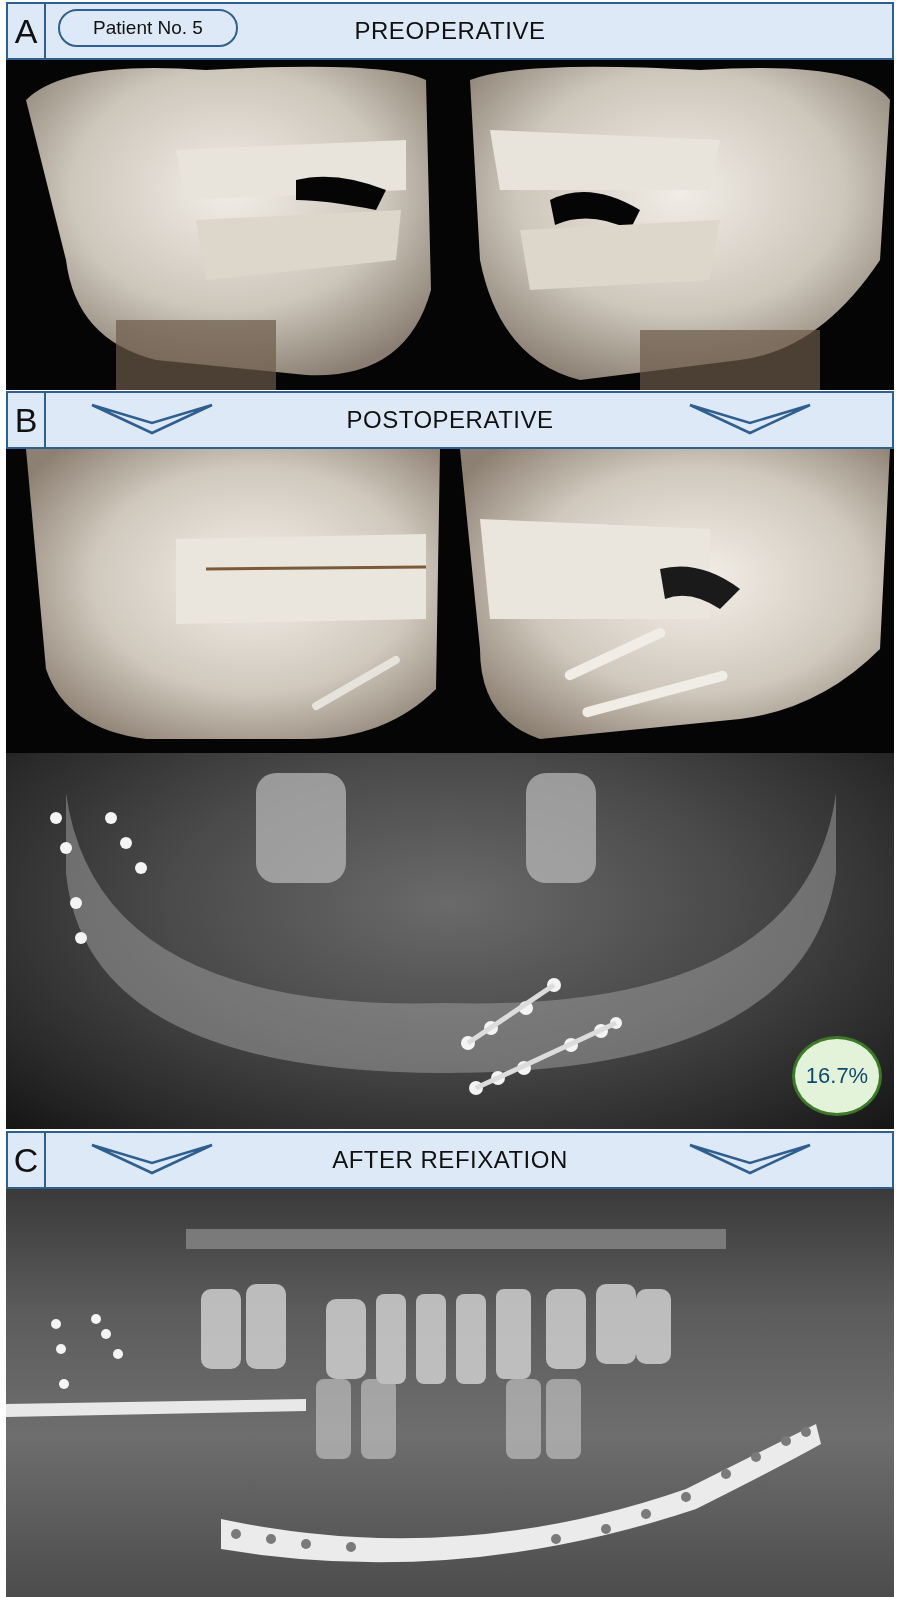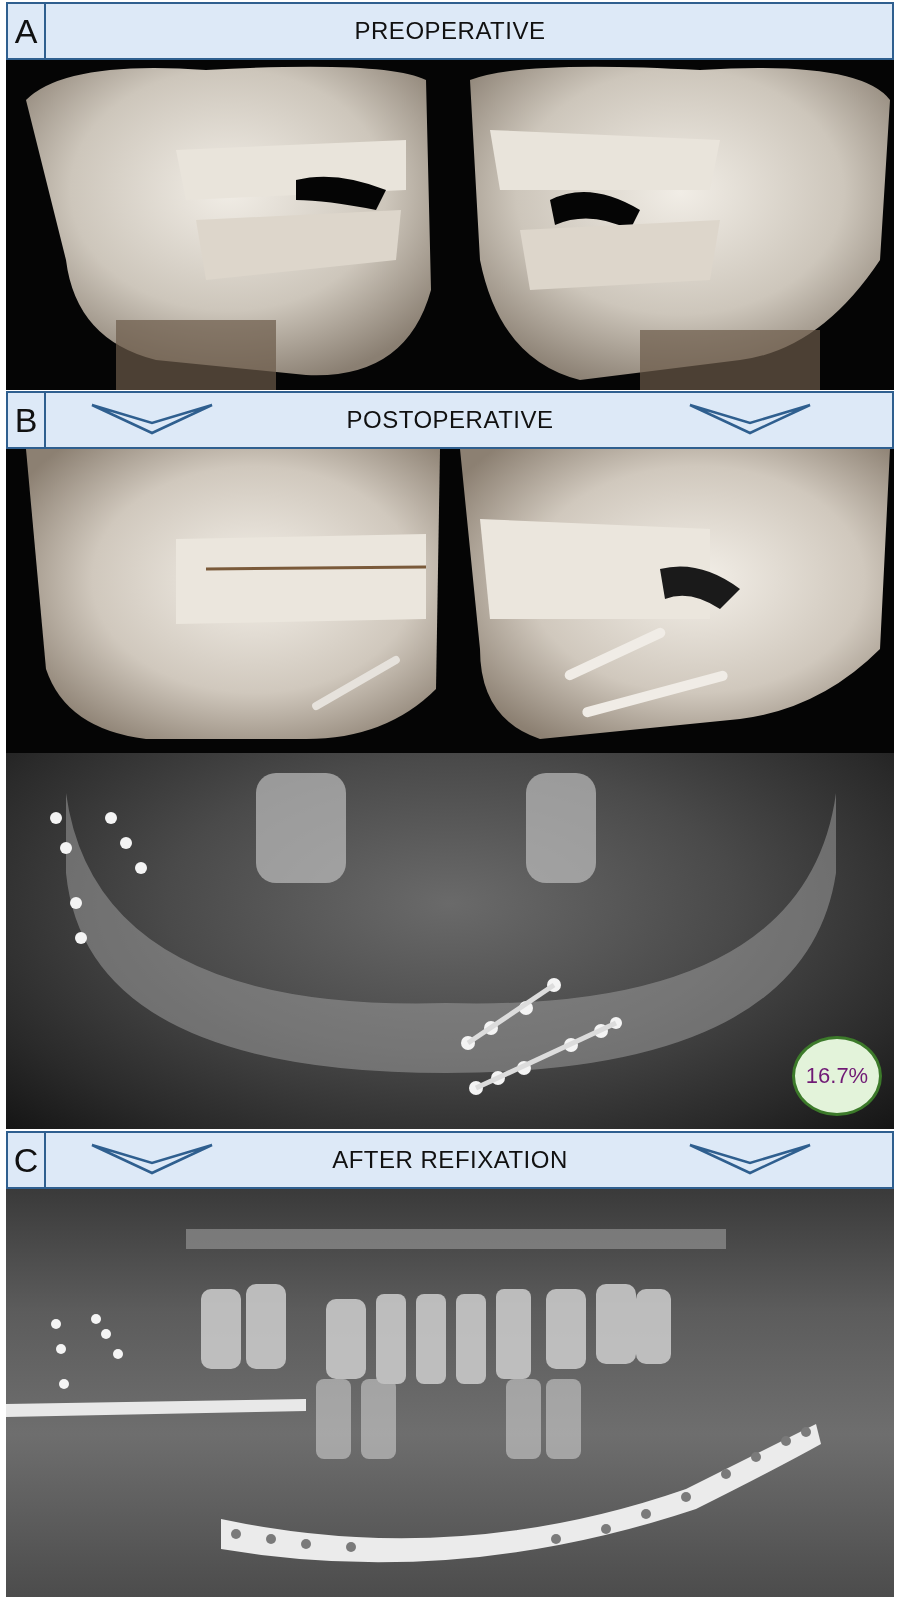--- a/index.html
+++ b/index.html
@@ -33,29 +33,30 @@
   .ct .half { position: absolute; top: 0; bottom: 0; width: 434px; overflow: hidden; }
   .ct .half.left { left: 0; }
   .ct .half.right { right: 0; }
   .xray-dark { background: radial-gradient(ellipse at 50% 40%, #6a6a6a 0%, #4a4a4a 45%, #2a2a2a 80%, #151515 100%); }
   .xray-light { background: linear-gradient(180deg, #3a3a3a 0%, #5c5c5c 30%, #6e6e6e 60%, #4c4c4c 100%); }
 
   .badge {
     position: absolute; right: 18px; top: 1036px; width: 90px; height: 80px;
     background: #e3f3da; border: 3px solid #3c7a2a; border-radius: 50%;
     box-sizing: border-box; display: flex; align-items: center; justify-content: center;
-    font-size: 22px; color: #701a75;
+    font-size: 22px; color: #0c4a6e;
   }
 </style>
 </head>
 <body>
 
 <div class="banner" style="top:2px;height:58px;">
   <div class="title">PREOPERATIVE</div>
   <div class="letter">A</div>
+  <div class="pill">Patient No. 5</div>
 </div>
 
 <div class="panel ct" style="top:60px;height:330px;">
   <div class="half left">
     <svg width="434" height="330" viewBox="0 0 434 330">
       <defs>
         <radialGradient id="boneA" cx="50%" cy="40%" r="65%">
           <stop offset="0%" stop-color="#f1ede6"></stop>
             <stop offset="60%" stop-color="#cdc6bb"></stop>
             <stop offset="100%" stop-color="#8a7f72"></stop>

